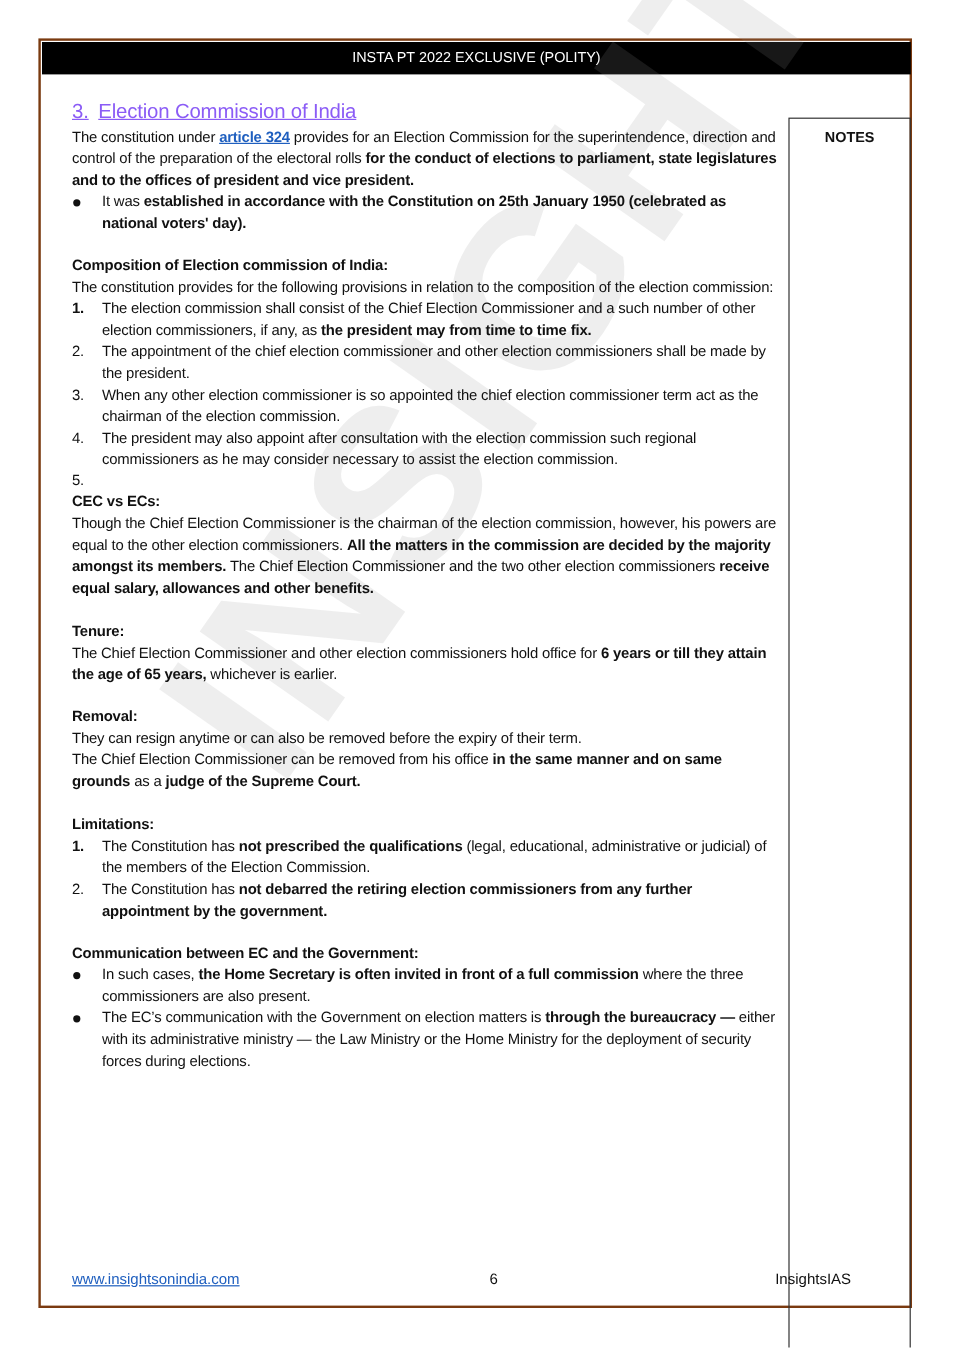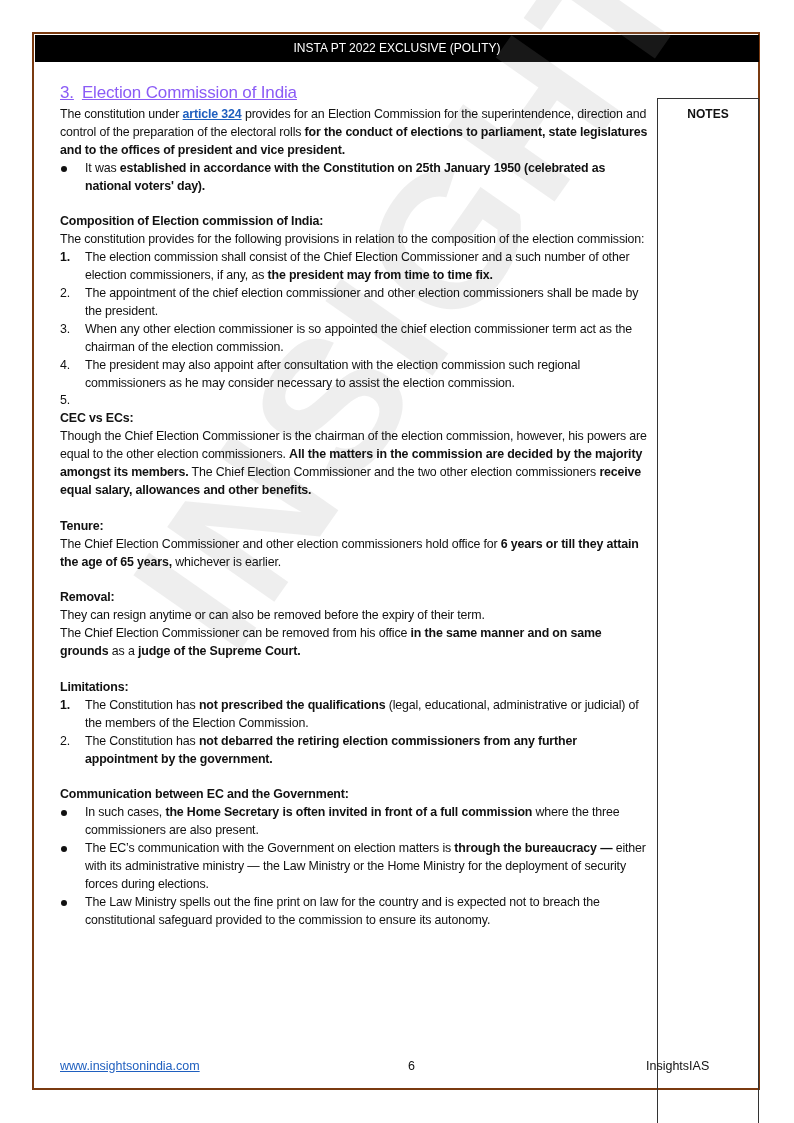--- a/index.html
+++ b/index.html
@@ -88,19 +88,18 @@
   <ol>
     <li><b class="marker">1.</b><span>The Constitution has </span><b>not prescribed the qualifications</b><span> (legal, educational, administrative or judicial) of the members of the Election Commission.</span></li>
     <li><span class="marker">2.</span><span>The Constitution has </span><b>not debarred the retiring election commissioners from any further appointment by the government.</b></li>
   </ol>
 
   <div class="gap"></div>
   <p class="h">Communication between EC and the Government:</p>
   <ul>
     <li><span class="bullet"></span><span>In such cases, </span><b>the Home Secretary is often invited in front of a full commission</b><span> where the three commissioners are also present.</span></li>
     <li><span class="bullet"></span><span>The EC’s communication with the Government on election matters is </span><b>through the bureaucracy —</b><span> either with its administrative ministry — the Law Ministry or the Home Ministry for the deployment of security forces during elections.</span></li>
-    <li><span class="bullet"></span><span>The Law Ministry spells out the fine print on law for the country and is expected not to breach the constitutional safeguard provided to the commission to ensure its autonomy.</span></li>
   </ul>
 </div>
 
 <a class="footer-link">www.insightsonindia.com</a>
 <div class="footer-page">6</div>
 <div class="footer-brand">InsightsIAS</div>
 
 </body></html>

